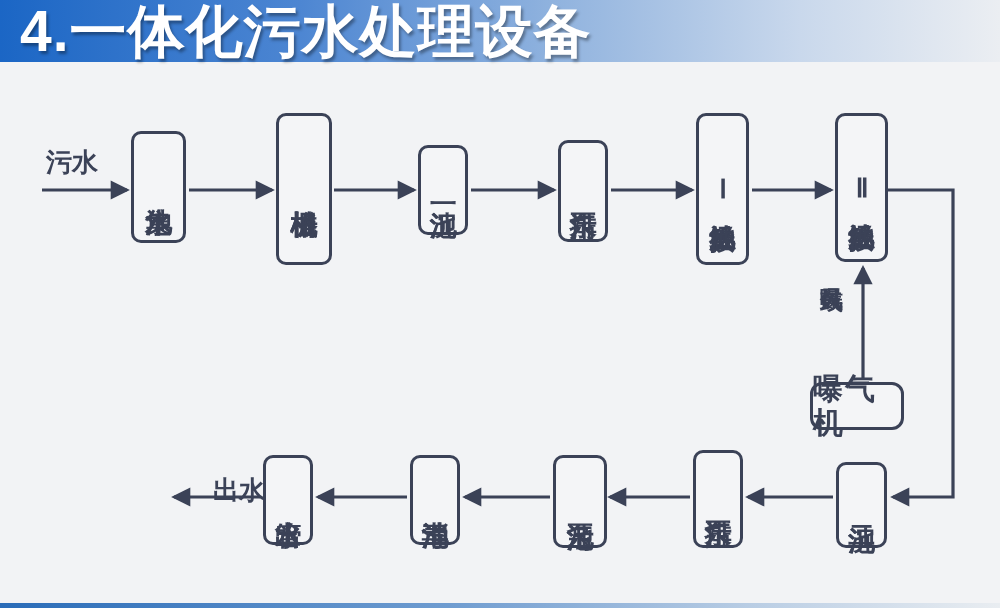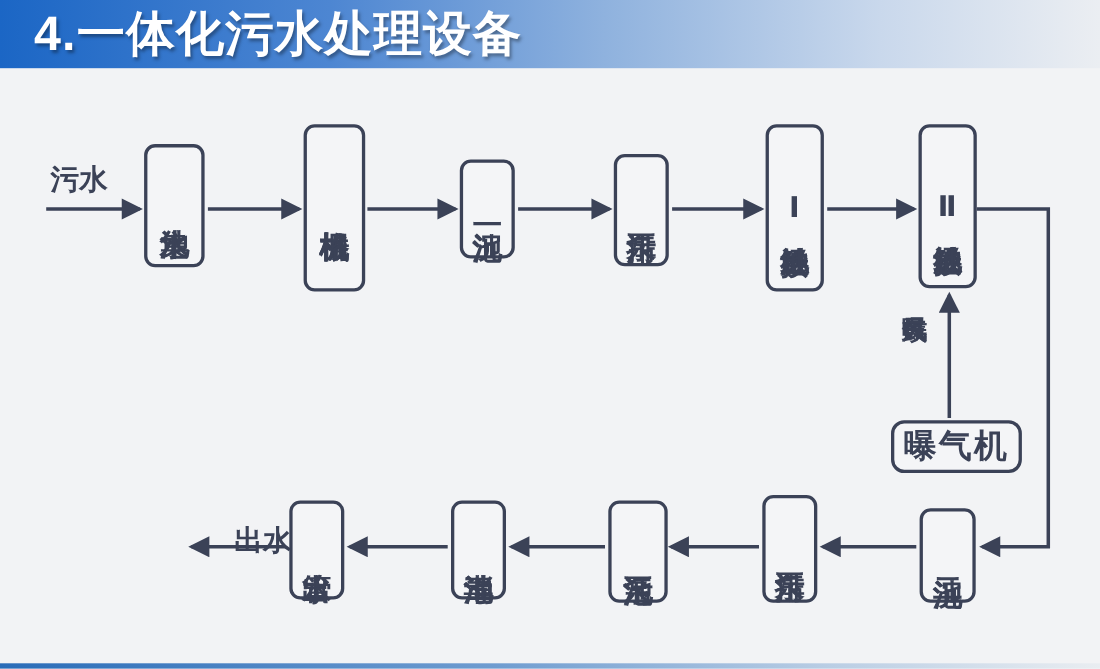--- a/index.html
+++ b/index.html
@@ -12,46 +12,46 @@
   body{font-family:"Liberation Sans","DejaVu Sans",sans-serif;background:#fff;}
   .slide{position:relative;width:1000px;height:608px;background:var(--bg);overflow:hidden;}
 
   
   .title-bar{
     position:absolute;left:0;top:0;width:1000px;height:62px;
     background:linear-gradient(90deg,#1b66c5 0%,#4d86d2 30%,#8fb2de 55%,#c9d8ec 80%,#ebeef2 100%);
     display:flex;align-items:center;
   }
   .title-bar h1{
-    color:#ffffff;font-size:44px;font-weight:bold;padding-left:31px;line-height:1;
+    color:#ffffff;font-size:57px;font-weight:bold;padding-left:20px;line-height:1;
     letter-spacing:1px;
     text-shadow:2px 3px 3px rgba(0,0,0,0.35);
   }
 
   
-  .flow{position:absolute;left:0;top:62px;width:1000px;height:541px;}
+  .flow{position:absolute;left:0;top:62px;width:1000px;height:541px;font-family:Liberation Serif, serif;}
   .flow svg{position:absolute;left:0;top:0;}
 
   .box{
     position:absolute;border:3px solid var(--line);border-radius:10px;
     background:var(--boxbg);color:var(--line);
     display:flex;align-items:center;justify-content:center;
     font-weight:bold;font-size:27px;line-height:1.12;
   }
   .v{writing-mode:vertical-rl;text-orientation:upright;}
 
   
   .b0{left:131px;top:69px;width:55px;height:112px;}
   .b1{left:276px;top:51px;width:56px;height:152px;}
   .b2{left:418px;top:83px;width:50px;height:90px;}
   .b3{left:558px;top:78px;width:50px;height:102px;}
   .b4{left:696px;top:51px;width:53px;height:152px;font-size:26px;}
   .b5{left:835px;top:51px;width:53px;height:149px;font-size:26px;}
   
-  .b6{left:810px;top:320px;width:119px;height:48px;font-size:30px;letter-spacing:2px;border-radius:12px;}
+  .b6{left:810px;top:320px;width:94px;height:48px;font-size:30px;letter-spacing:2px;border-radius:12px;}
   
   .b7{left:836px;top:400px;width:51px;height:86px;}
   .b8{left:693px;top:388px;width:50px;height:98px;}
   .b9{left:553px;top:393px;width:54px;height:93px;}
   .b10{left:410px;top:393px;width:50px;height:90px;}
   .b11{left:263px;top:393px;width:50px;height:90px;}
 
   .lbl{
     position:absolute;color:var(--line);font-weight:bold;font-size:26px;line-height:1;
   }

